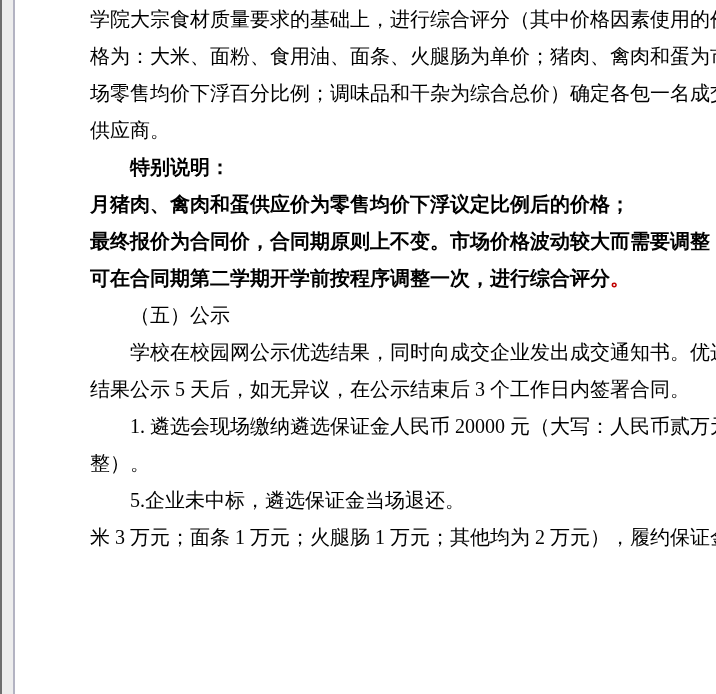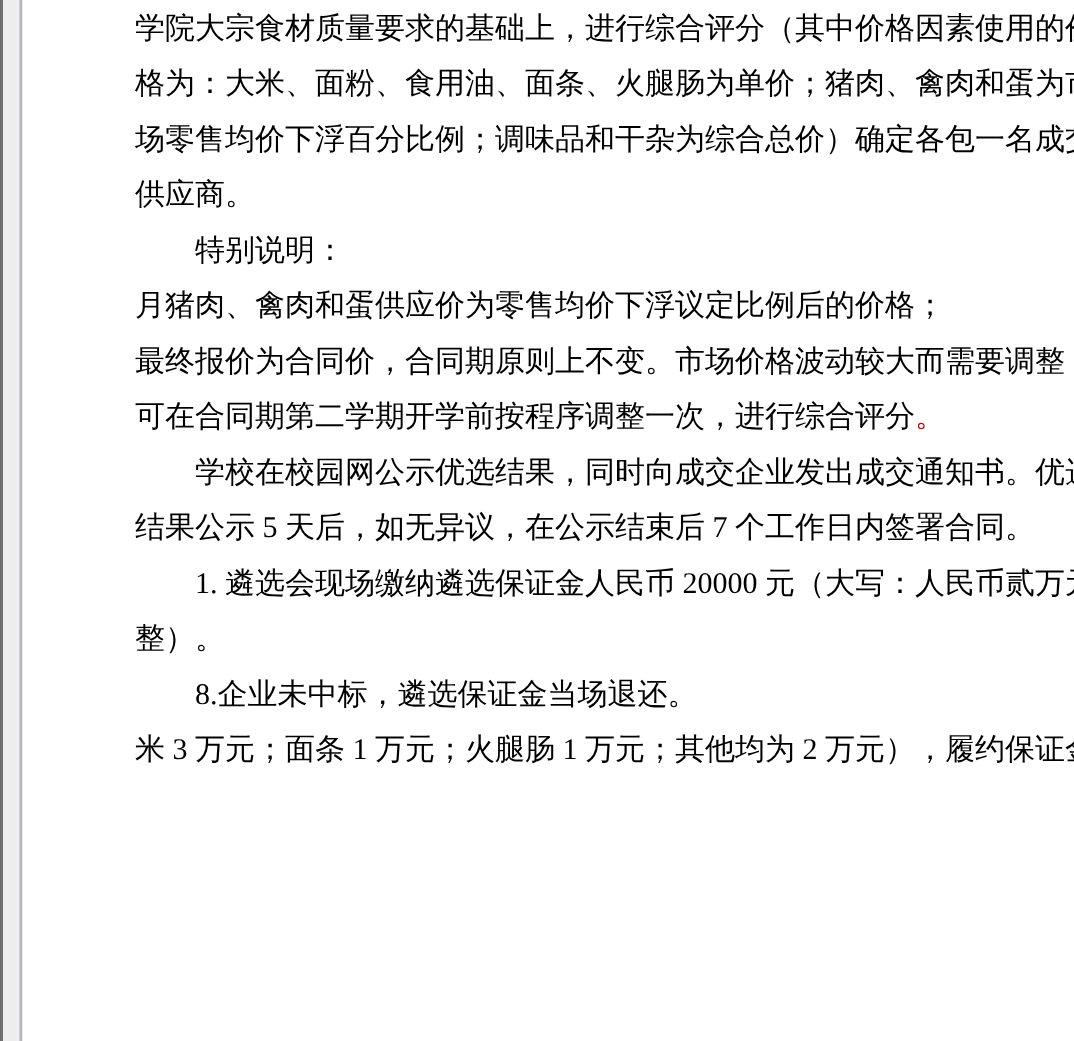--- a/index.html
+++ b/index.html
@@ -32,39 +32,40 @@
   .doc {
     padding: 1px 0 0 75px;
     font-size: 20px;
   }
   .line {
     height: 37px;
     line-height: 37px;
     white-space: pre;
     overflow: visible;
   }
-  .line.bold { font-weight: normal; }
+  .line.bold { font-weight: bold; }
   .line.indent { text-indent: 40px; }
   .red-suffix { color: var(--accent-red, #c00000); }
 </style>
 </head>
 <body style="background: rgb(255, 255, 255);">
 
 <div class="left-gutter"></div>
 
 <div class="page">
   <div class="doc" id="doc-lines">
       <div class="line"><span>学院大宗食材质量要求的基础上，进行综合评分（其中价格因素使用的价</span></div>
       <div class="line"><span>格为：大米、面粉、食用油、面条、火腿肠为单价；猪肉、禽肉和蛋为市</span></div>
       <div class="line"><span>场零售均价下浮百分比例；调味品和干杂为综合总价）确定各包一名成交</span></div>
       <div class="line"><span>供应商。</span></div>
       <div class="line bold indent"><span>特别说明：</span></div>
       <div class="line bold"><span>月猪肉、禽肉和蛋供应价为零售均价下浮议定比例后的价格；</span></div>
       <div class="line bold"><span>最终报价为合同价，合同期原则上不变。市场价格波动较大而需要调整，</span></div>
       <div class="line bold"><span>可在合同期第二学期开学前按程序调整一次，进行综合评分</span><span class="red-suffix">。</span></div>
+      <div class="line indent"><span>（五）公示</span></div>
       <div class="line indent"><span>学校在校园网公示优选结果，同时向成交企业发出成交通知书。优选</span></div>
-      <div class="line"><span>结果公示 5 天后，如无异议，在公示结束后 7 个工作日内签署合同。</span></div>
+      <div class="line"><span>结果公示 5 天后，如无异议，在公示结束后 3 个工作日内签署合同。</span></div>
       <div class="line indent"><span>1. 遴选会现场缴纳遴选保证金人民币 20000 元（大写：人民币贰万元</span></div>
       <div class="line"><span>整）。</span></div>
-      <div class="line indent"><span>8.企业未中标，遴选保证金当场退还。</span></div>
+      <div class="line indent"><span>5.企业未中标，遴选保证金当场退还。</span></div>
       <div class="line"><span>米 3 万元；面条 1 万元；火腿肠 1 万元；其他均为 2 万元），履约保证金</span></div>
     </div>
 </div>
 
 </body></html>

